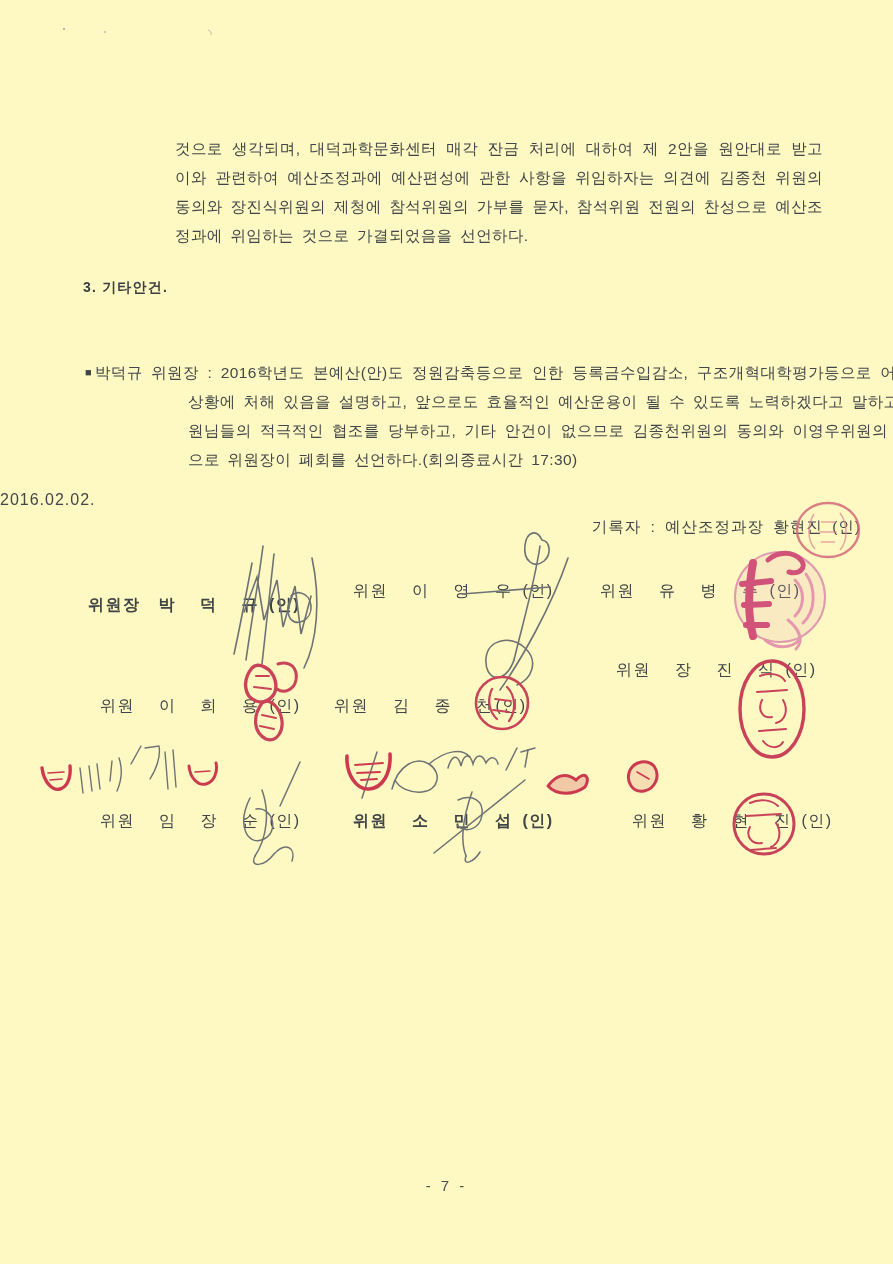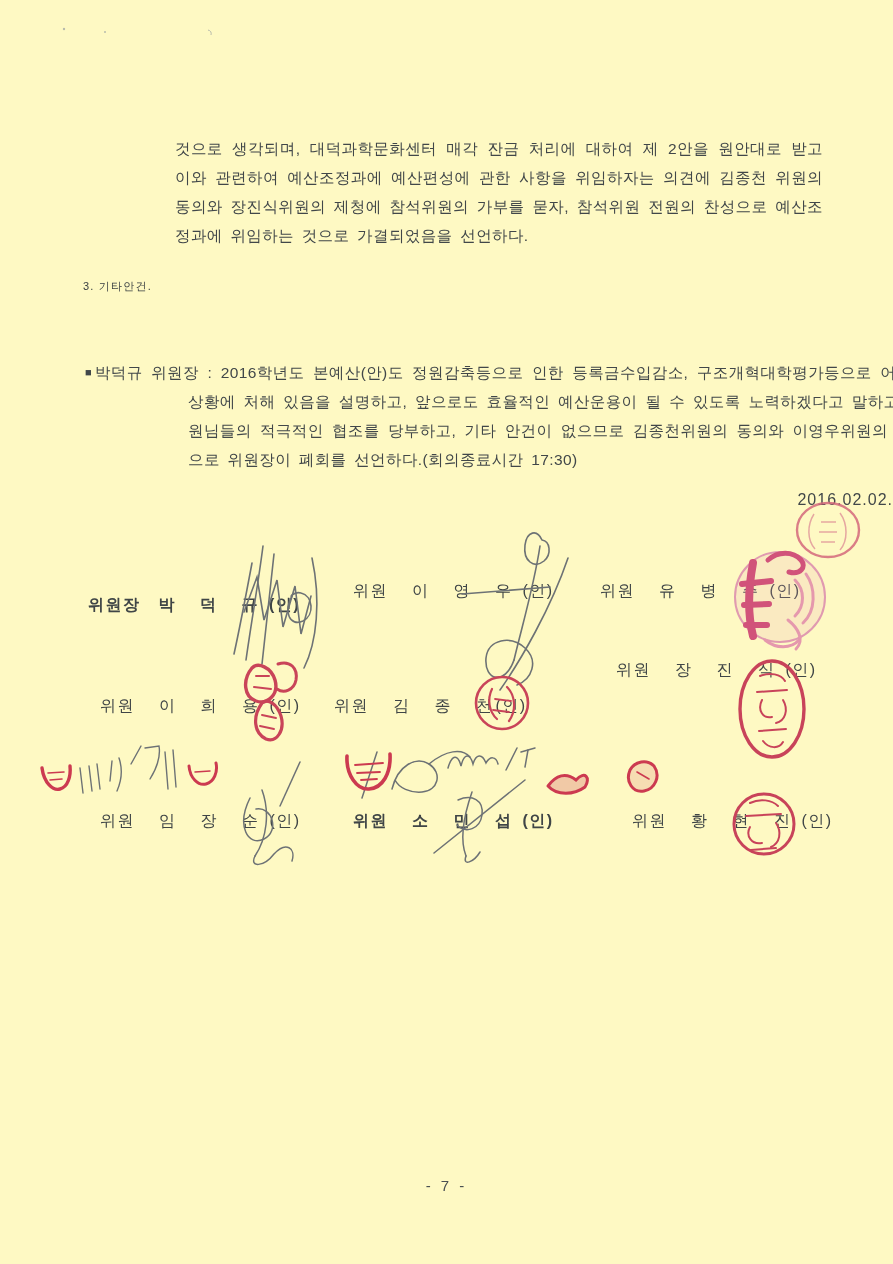--- a/index.html
+++ b/index.html
@@ -8,26 +8,26 @@
     background:#fef9c3; overflow:hidden;
     font-family:"Liberation Sans","DejaVu Sans",sans-serif;
     color:#414749;
   }
   .abs { position:absolute; }
   .para {
     font-size:15.5px; line-height:29px; letter-spacing:0.4px; word-spacing:3px;
     text-align:justify; color:#414749;
   }
   .heading {
-    font-size:11px; font-weight:normal; letter-spacing:1.2px; color:#3a4042;
+    font-size:14px; font-weight:bold; letter-spacing:1.2px; color:#3a4042;
   }
   .bullet-line { font-size:15.5px; letter-spacing:0.4px; word-spacing:3px; }
   .bullet-marker { font-size:11px; vertical-align:2px; margin-right:2px; }
   .hang { padding-left:103px; text-indent:-103px; }
-  .date-line { font-size:16px; letter-spacing:1px; text-align:right; }
+  .date-line { font-size:16px; letter-spacing:1px; text-align:left; }
   .recorder-line { font-size:15.5px; letter-spacing:1px; word-spacing:4px; }
   .sig-cell { font-size:16px; letter-spacing:1.5px; white-space:nowrap; color:#3f4546; }
   .sig-cell .role { margin-right:24px; }
   .sig-cell .name { word-spacing:18px; }
   .sig-cell .suffix { margin-left:10px; }
   .page-number { font-size:15px; letter-spacing:3px; text-align:center; color:#4a5052; }
   svg.overlay { position:absolute; left:0; top:0; pointer-events:none; }
 </style>
 </head>
 <body>
@@ -36,20 +36,21 @@
 
   <div class="abs para" style="left:175px; top:134px; width:648px;">것으로 생각되며, 대덕과학문화센터 매각 잔금 처리에 대하여 제 2안을 원안대로 받고 이와 관련하여 예산조정과에 예산편성에 관한 사항을 위임하자는 의견에 김종천 위원의 동의와 장진식위원의 제청에 참석위원의 가부를 묻자, 참석위원 전원의 찬성으로 예산조정과에 위임하는 것으로 가결되었음을 선언하다.</div>
 
   <div class="abs heading" style="left:83px; top:279px;">3. 기타안건.</div>
 
 
   <div class="abs bullet-line hang para" style="left:85px; top:358px; width:740px; line-height:29px;"><span class="bullet-marker">■</span><span>박덕규 위원장 : 2016학년도 본예산(안)도 정원감축등으로 인한 등록금수입감소, 구조개혁대학평가등으로 어려운 상황에 처해 있음을 설명하고, 앞으로도 효율적인 예산운용이 될 수 있도록 노력하겠다고 말하고, 위원님들의 적극적인 협조를 당부하고, 기타 안건이 없으므로 김종천위원의 동의와 이영우위원의 재청으로 위원장이 폐회를 선언하다.(회의종료시간 17:30)</span></div>
 
   <div class="abs date-line" style="left:0; right:0; top:491px;">2016.02.02.</div>
 
+  <div class="abs recorder-line" style="right:32px; top:517px;">기록자 : 예산조정과장 황현진 (인)</div>
 
   <div class="abs sig-cell" style="left:88px;  top:595px;font-weight:bold;">
     <span class="role" style="margin-right:18px;">위원장</span><span class="name">박 덕 규</span><span class="suffix">(인)</span>
   </div>
   <div class="abs sig-cell" style="left:353px; top:581px;">
     <span class="role">위원</span><span class="name">이 영 우</span><span class="suffix">(인)</span>
   </div>
   <div class="abs sig-cell" style="left:600px; top:581px;">
     <span class="role">위원</span><span class="name">유 병 주</span><span class="suffix">(인)</span>
   </div>

